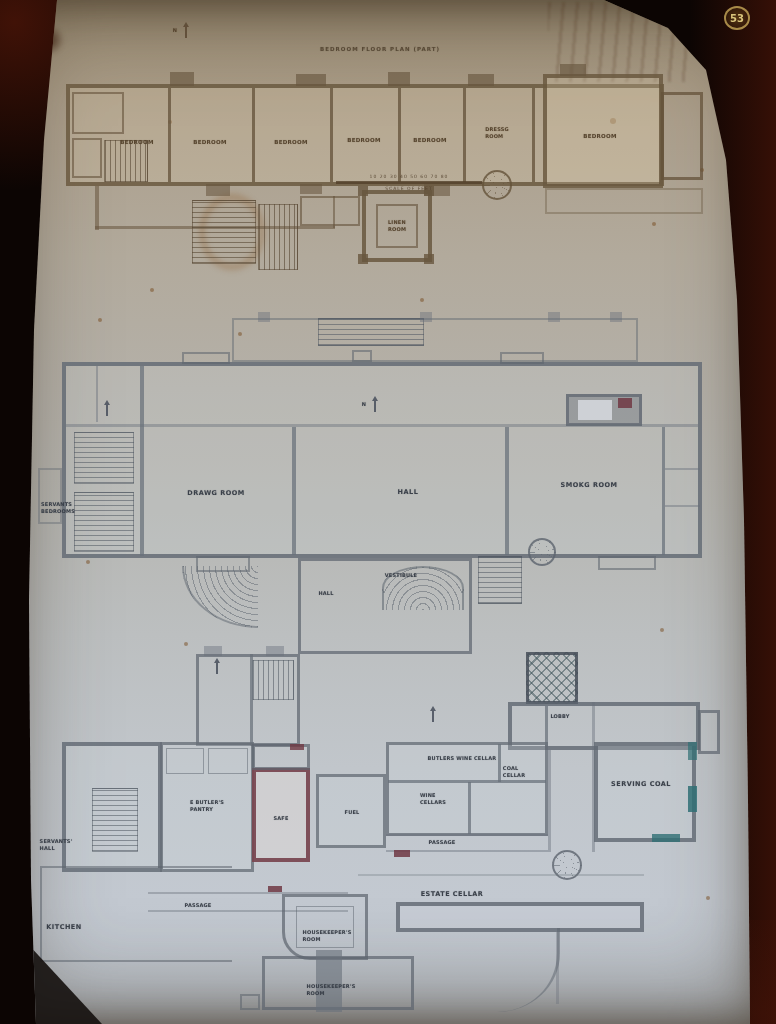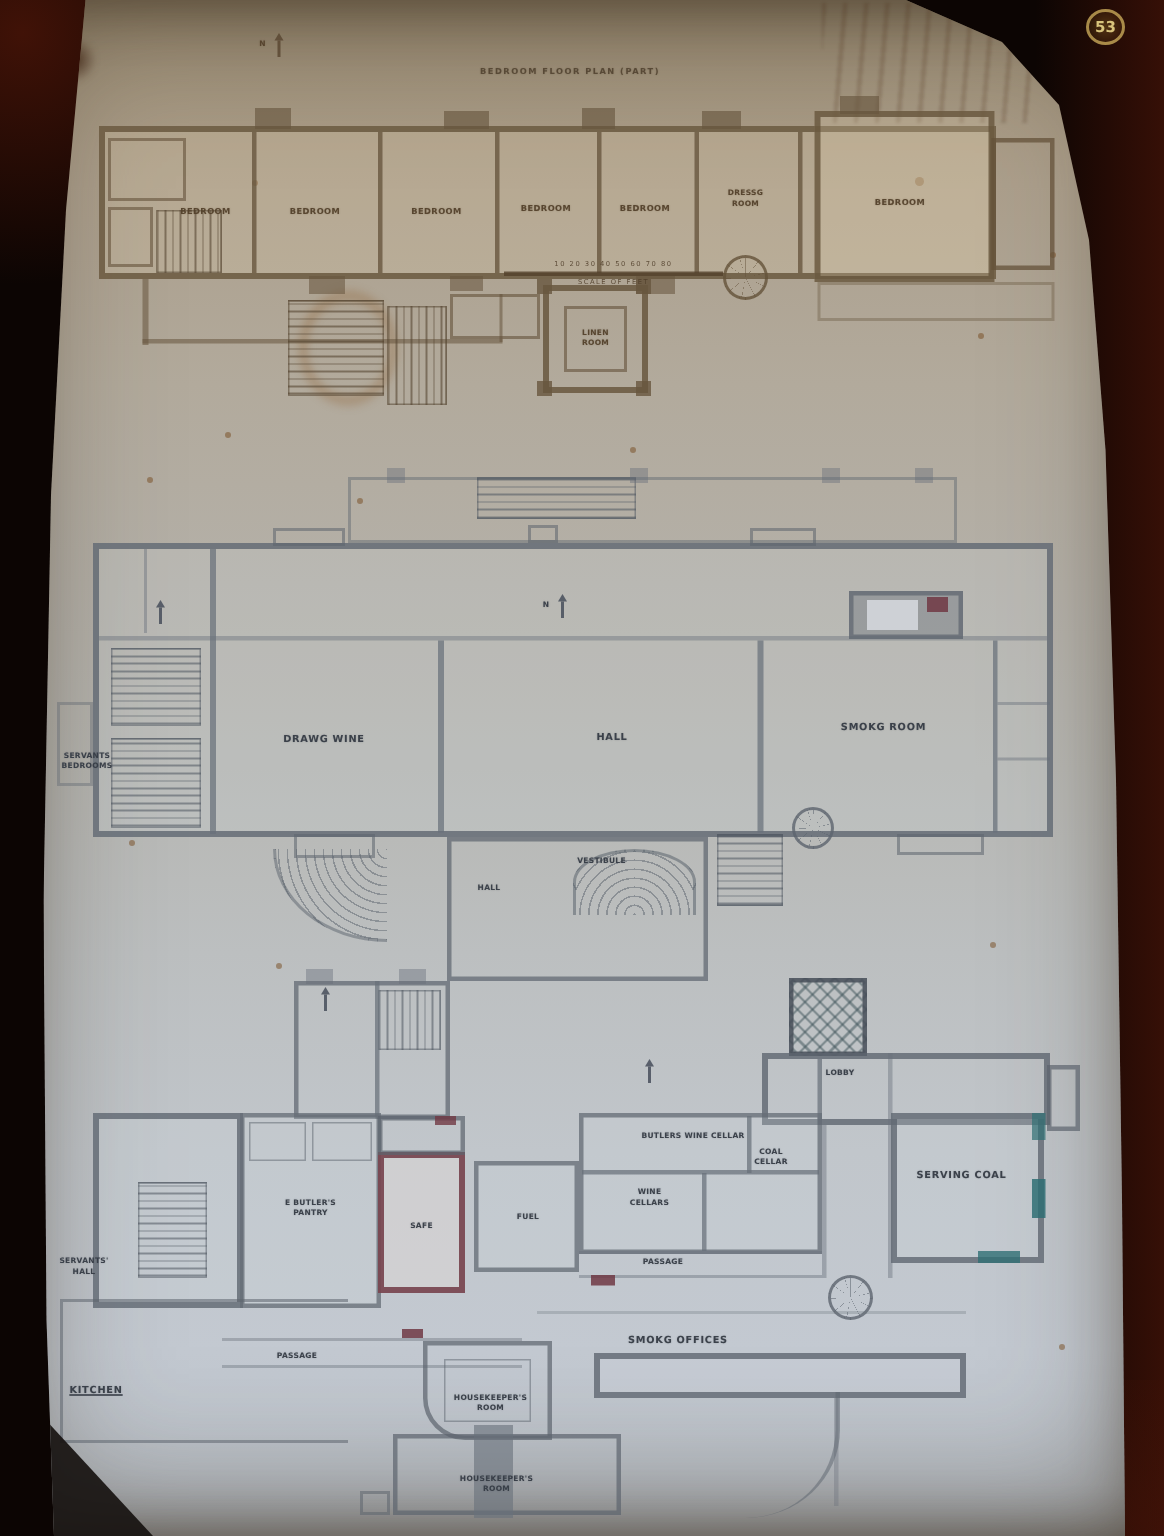--- a/index.html
+++ b/index.html
@@ -27,21 +27,21 @@
   .spiral{border-radius:50%;border:2px solid rgba(92,100,110,.8);background:repeating-conic-gradient(rgba(92,100,110,.55) 0 2deg,transparent 2deg 38deg);}
   .spiral-s{border-radius:50%;border:2px solid rgba(100,82,58,.8);background:repeating-conic-gradient(rgba(100,82,58,.5) 0 2deg,transparent 2deg 38deg);}
   .hatch{border:3px solid rgba(70,78,88,.85);
     background-image:repeating-linear-gradient(45deg,rgba(58,80,86,.5) 0 1.5px,transparent 1.5px 7px),repeating-linear-gradient(135deg,rgba(58,80,86,.5) 0 1.5px,transparent 1.5px 7px);}
   .fan-down{border-radius:50% 50% 0 0;border:2px solid rgba(92,100,110,.55);border-bottom:none;
     background:repeating-radial-gradient(circle at 50% 100%,rgba(92,100,110,.5) 0 1px,transparent 1px 6px);}
   .fan-corner{border-left:2px solid rgba(92,100,110,.5);border-bottom:2px solid rgba(92,100,110,.5);border-radius:0 0 0 100%;
     background:repeating-radial-gradient(circle at 100% 0,rgba(92,100,110,.5) 0 1px,transparent 1px 6px);}
   
   .lb{position:absolute;transform:translate(-50%,-50%);font-weight:600;font-size:6.5px;letter-spacing:.5px;
-      white-space:nowrap;text-align:center;line-height:7px;}
+      white-space:nowrap;line-height:7px;}
   .lb.s{color:rgba(82,64,42,.92);text-shadow:0 0 1px rgba(82,64,42,.4);}
   .lb.g{color:rgba(54,60,70,.95);text-shadow:0 0 1px rgba(54,60,70,.35);}
   .tiny{font-size:5.5px;letter-spacing:.3px;}
   .teeny{font-size:5px;letter-spacing:.2px;}
   
   .narr{position:absolute;display:flex;flex-direction:column;align-items:center;}
   .narr .head{width:0;height:0;border-left:3px solid transparent;border-right:3px solid transparent;border-bottom:5px solid currentColor;}
   .narr .shaft{width:2px;height:11px;background:currentColor;}
   .narr.s{color:rgba(90,72,50,.85);} .narr.g{color:rgba(70,78,90,.85);}
   
@@ -188,21 +188,21 @@
     <div class="e o3g" style="left:298px;top:558px;width:174px;height:96px;"></div>
     <div class="e fan-down" style="left:382px;top:566px;width:82px;height:44px;"></div>
     <div class="e fan-corner" style="left:182px;top:566px;width:76px;height:62px;"></div>
     <div class="e sth-g" style="left:478px;top:556px;width:44px;height:48px;"></div>
     <div class="e spiral" style="left:528px;top:538px;width:28px;height:28px;"></div>
 
     <div class="lb g teeny" style="left:58px;top:508px;">
       <span>SERVANTS</span><br>
       <span>BEDROOMS</span>
     </div>
-    <span class="lb g" style="left:216px;top:493px;">DRAWG  WINE</span>
+    <span class="lb g" style="left:216px;top:493px;">DRAWG  ROOM</span>
     <span class="lb g" style="left:408px;top:492px;">HALL</span>
     <span class="lb g" style="left:589px;top:485px;">SMOKG ROOM</span>
     <span class="lb g teeny" style="left:401px;top:575px;">VESTIBULE</span>
     <span class="lb g teeny" style="left:326px;top:593px;">HALL</span>
     <div class="narr g" style="left:372px;top:396px;">
       <div class="head"></div>
       <div class="shaft"></div>
     </div>
     <span class="lb g teeny" style="left:364px;top:404px;">N</span>
     <div class="narr g" style="left:104px;top:400px;">
@@ -270,34 +270,34 @@
     <span class="lb g teeny" style="left:462px;top:758px;">BUTLERS WINE CELLAR</span>
     <div class="lb g teeny" style="left:433px;top:799px;">
       <span>WINE</span><br>
       <span>CELLARS</span>
     </div>
     <div class="lb g teeny" style="left:514px;top:772px;">
       <span>COAL</span><br>
       <span>CELLAR</span>
     </div>
     <span class="lb g teeny" style="left:442px;top:842px;">PASSAGE</span>
-    <span class="lb g" style="left:452px;top:894px;">SMOKG OFFICES</span>
+    <span class="lb g" style="left:452px;top:894px;">ESTATE CELLAR</span>
     <div class="lb g teeny" style="left:327px;top:936px;">
       <span>HOUSEKEEPER'S</span><br>
       <span>ROOM</span>
     </div>
     <div class="lb g teeny" style="left:331px;top:990px;">
       <span>HOUSEKEEPER'S</span><br>
       <span>ROOM</span>
     </div>
     <div class="lb g teeny" style="left:56px;top:845px;">
       <span>SERVANTS'</span><br>
       <span>HALL</span>
     </div>
-    <span class="lb g" style="left:64px;top:927px;text-decoration:underline;">KITCHEN</span>
+    <span class="lb g" style="left:64px;top:927px;">KITCHEN</span>
     <span class="lb g teeny" style="left:198px;top:905px;">PASSAGE</span>
     <div class="narr g" style="left:214px;top:658px;">
       <div class="head"></div>
       <div class="shaft"></div>
     </div>
     <div class="narr g" style="left:430px;top:706px;">
       <div class="head"></div>
       <div class="shaft"></div>
     </div>
 

